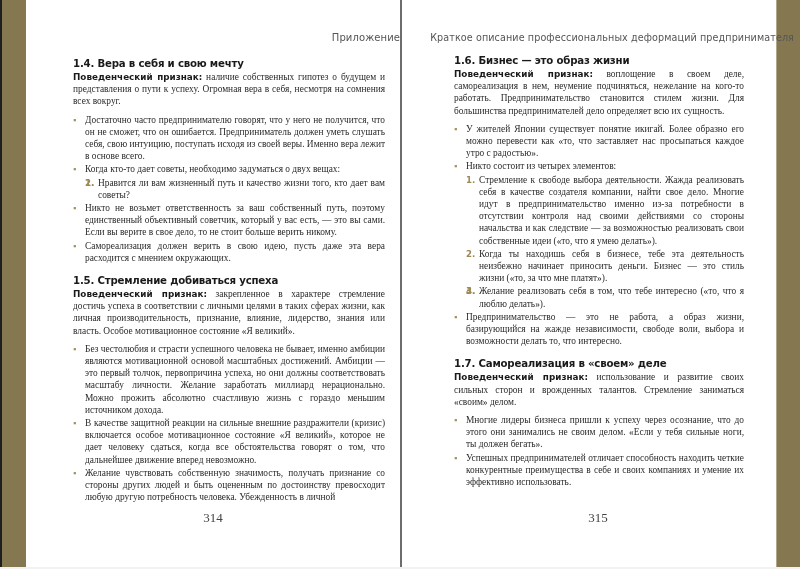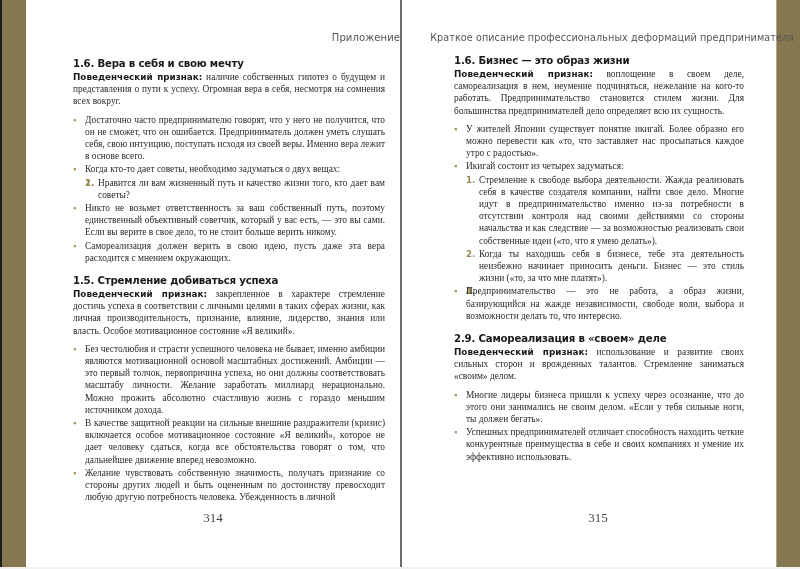--- a/index.html
+++ b/index.html
@@ -38,21 +38,21 @@
 <div class="band-left"></div>
 <div class="band-right"></div>
 <div class="gutter"></div>
 <div class="bottom-strip"></div>
 
 <div class="page left">
   <div class="running-head">Приложение</div>
   <div class="content">
 
     <section>
-      <h2>1.6. Вера в себя и свою мечту</h2>
+      <h2>1.4. Вера в себя и свою мечту</h2>
       <p class="lead"><span class="label">Поведенческий признак:</span><span> наличие собственных гипотез о будущем и представления о пути к успеху. Огромная вера в себя, несмотря на сомнения всех вокруг.</span></p>
       <ul>
         <li><span class="bullet">▪</span><span>Достаточно часто предпринимателю говорят, что у него не получится, что он не сможет, что он ошибается. Предприниматель должен уметь слушать себя, свою интуицию, поступать исходя из своей веры. Именно вера лежит в основе всего.</span></li>
         <li><span class="bullet">▪</span><span>Когда кто-то дает советы, необходимо задуматься о двух вещах:</span>
           <ol>
             <li><span class="num">1.</span></li>
             <li><span class="num">2.</span><span>Нравится ли вам жизненный путь и качество жизни того, кто дает вам советы?</span></li>
           </ol>
         </li>
         <li><span class="bullet">▪</span><span>Никто не возьмет ответственность за ваш собственный путь, поэтому единственный объективный советчик, который у вас есть, — это вы сами. Если вы верите в свое дело, то не стоит больше верить никому.</span></li>
@@ -77,36 +77,36 @@
 
 <div class="page right">
   <div class="running-head">Краткое  описание профессиональных деформаций предпринимателя</div>
   <div class="content">
 
     <section>
       <h2>1.6. Бизнес — это образ жизни</h2>
       <p class="lead"><span class="label">Поведенческий признак:</span><span> воплощение в своем деле, самореализация в нем, неумение подчиняться, нежелание на кого-то работать. Предпринимательство становится стилем жизни. Для большинства предпринимателей дело определяет всю их сущность.</span></p>
       <ul>
         <li><span class="bullet">▪</span><span>У жителей Японии существует понятие икигай. Более образно его можно перевести как «то, что заставляет нас просыпаться каждое утро с радостью».</span></li>
-        <li><span class="bullet">▪</span><span>Икигай состоит из четырех задуматься:</span>
+        <li><span class="bullet">▪</span><span>Никто состоит из четырех элементов:</span>
           <ol>
             <li><span class="num">1.</span><span> Стремление к свободе выбора деятельности. Жажда реализовать себя в качестве создателя компании, найти свое дело. Многие идут в предпринимательство именно из-за потребности в отсутствии контроля над своими действиями со стороны начальства и как следствие — за возможностью реализовать свои собственные идеи («то, что я умею делать»).</span></li>
             <li><span class="num">2.</span><span>Когда ты находишь себя в бизнесе, тебе эта деятельность неизбежно начинает приносить деньги. Бизнес — это стиль жизни («то, за что мне платят»).</span></li>
             <li><span class="num">3.</span></li>
-            <li><span class="num">4.</span></li>
+            <li><span class="num">4.</span><span>Желание реализовать себя в том, что тебе интересно («то, что я люблю делать»).</span></li>
           </ol>
         </li>
         <li><span class="bullet">▪</span><span>Предпринимательство — это не работа, а образ жизни, базирующийся на жажде независимости, свободе воли, выбора и возможности делать то, что интересно.</span></li>
       </ul>
     </section>
 
     <div class="section-gap"></div>
 
     <section>
-      <h2>2.9. Самореализация в «своем» деле</h2>
+      <h2>1.7. Самореализация в «своем» деле</h2>
       <p class="lead"><span class="label">Поведенческий признак:</span><span> использование и развитие своих сильных сторон и врожденных талантов. Стремление заниматься «своим» делом.</span></p>
       <ul>
         <li><span class="bullet">▪</span><span>Многие лидеры бизнеса пришли к успеху через осознание, что до этого они занимались не своим делом. «Если у тебя сильные ноги, ты должен бегать».</span></li>
         <li><span class="bullet">▪</span><span>Успешных предпринимателей отличает способность находить четкие конкурентные преимущества в себе и своих компаниях и умение их эффективно использовать.</span></li>
       </ul>
     </section>
   </div>
   <div class="folio">315</div>
 </div>
 

